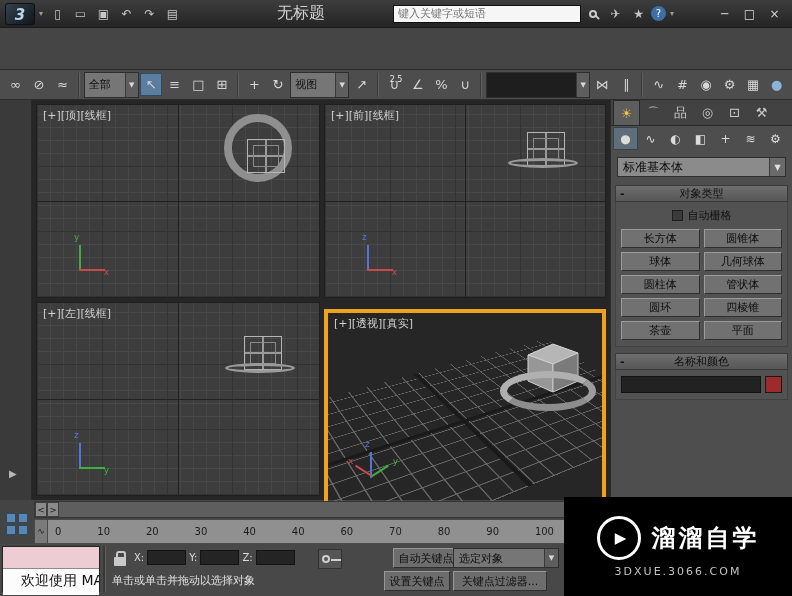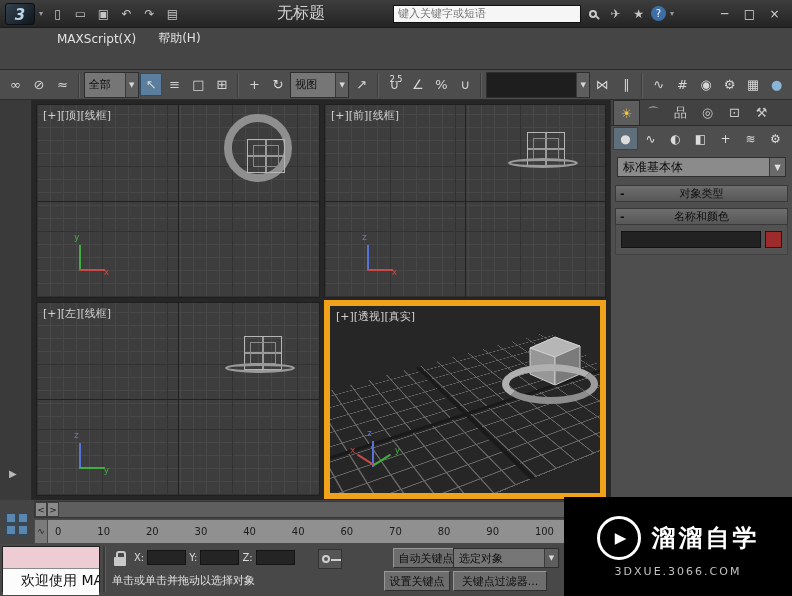--- a/index.html
+++ b/index.html
@@ -57,22 +57,22 @@
     background-image:
       repeating-linear-gradient(0deg,#323232 0 1px,transparent 1px 65px),
       repeating-linear-gradient(90deg,#323232 0 1px,transparent 1px 65px),
       repeating-linear-gradient(0deg,#484848 0 1px,transparent 1px 13px),
       repeating-linear-gradient(90deg,#484848 0 1px,transparent 1px 13px); }
   .viewport::before { content:""; position:absolute; left:50%; top:0; bottom:0; width:1px; background:#222; }
   .viewport::after  { content:""; position:absolute; top:50%; left:0; right:0; height:1px; background:#222; }
   .vp-tl { left:4px;   top:4px;   width:284px; height:194px; }
   .vp-tr { left:292px; top:4px;   width:282px; height:194px; }
   .vp-bl { left:4px;   top:202px; width:284px; height:194px; }
-  .vp-br { left:292px; top:200px; width:282px; height:199px; background:linear-gradient(#424242,#2d2d2d);
-    background-image:none; border:6px solid #a21caf; }
+  .vp-br { left:292px; top:209px; width:282px; height:199px; background:linear-gradient(#424242,#2d2d2d);
+    background-image:none; border:4px solid #a21caf; }
   .vp-br::before,.vp-br::after { display:none; }
   .vp-label { position:absolute; left:6px; top:3px; font-size:11px; color:#d0d0d0; z-index:5; }
 
   
   .ring-top { position:absolute; left:187px; top:9px; width:68px; height:68px;
     border:8px solid #8f8f8f; border-radius:50%; }
   .wire-box { position:absolute; width:38px; height:34px; border:1px solid #b5b5b5;
     background-image:
       linear-gradient(0deg,transparent 47%,#9a9a9a 47% 53%,transparent 53%),
       linear-gradient(90deg,transparent 47%,#9a9a9a 47% 53%,transparent 53%); }
@@ -230,24 +230,20 @@
     <span class="help-icon">?</span>
     <span class="caret">▾</span>
     <div class="win-btns">
       <span class="win-btn">─</span>
       <span class="win-btn">□</span>
       <span class="win-btn">×</span>
     </div>
   </div>
 
   <div class="menubar">
-    <div class="menu-row">
-      <span class="menu-item">MAXScript(X)</span>
-      <span class="menu-item">帮助(H)</span>
-    </div>
   </div>
 
   <div class="toolbar">
     <span class="tool-icon">∞</span>
     <span class="tool-icon">⊘</span>
     <span class="tool-icon">≈</span>
     <span class="tsep"></span>
     <div class="tool-combo" style="width:56px">
       <span>全部</span>
       <span class="cbx">▼</span>
@@ -375,20 +371,38 @@
     </div>
     <div class="cp-combo">
       <span>标准基本体</span>
       <span class="cbx">▼</span>
     </div>
 
     <div class="rollout-header">
       <span class="minus">-</span>
       <span>对象类型</span>
     </div>
+    <div class="rollout-body">
+      <div class="checkbox-row">
+        <span class="checkbox"></span>
+        <span>自动栅格</span>
+      </div>
+      <div class="obj-grid">
+        <span class="obj-btn">长方体</span>
+        <span class="obj-btn">圆锥体</span>
+        <span class="obj-btn">球体</span>
+        <span class="obj-btn">几何球体</span>
+        <span class="obj-btn">圆柱体</span>
+        <span class="obj-btn">管状体</span>
+        <span class="obj-btn">圆环</span>
+        <span class="obj-btn">四棱锥</span>
+        <span class="obj-btn">茶壶</span>
+        <span class="obj-btn">平面</span>
+      </div>
+    </div>
 
     <div class="rollout-header">
       <span class="minus">-</span>
       <span>名称和颜色</span>
     </div>
     <div class="rollout-body">
       <div class="name-row">
         <span class="name-input"></span>
         <span class="color-swatch" style="background: rgb(158, 43, 43);"></span>
       </div>

